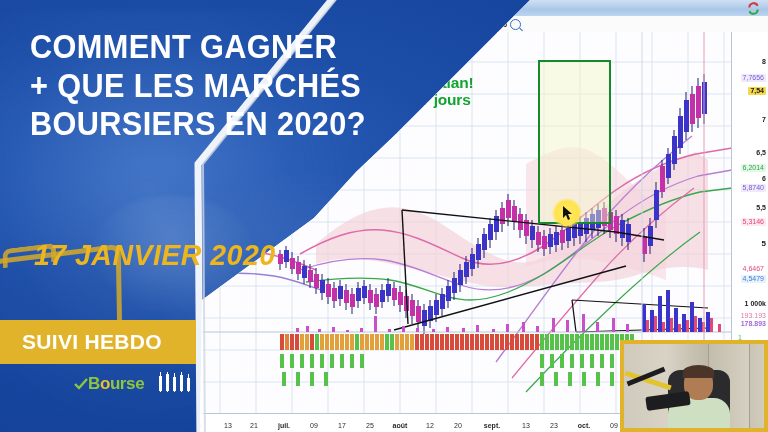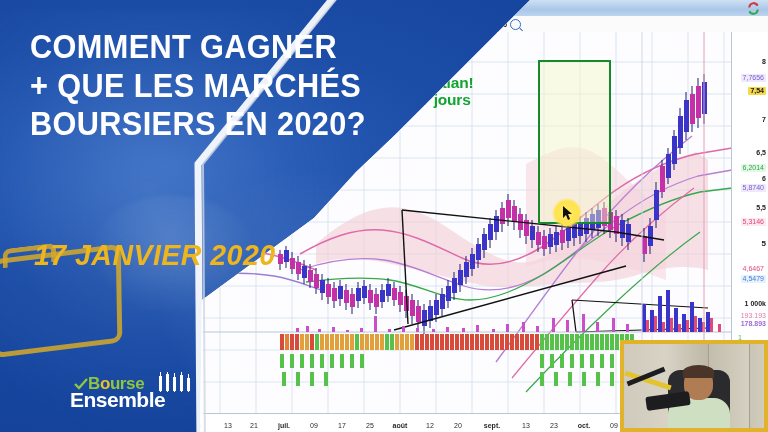--- a/index.html
+++ b/index.html
@@ -570,20 +570,23 @@
   </svg>
 
   <div class="headline">
     <div>COMMENT GAGNER</div>
     <div>+ QUE LES MARCHÉS</div>
     <div>BOURSIERS EN 2020?</div>
   </div>
 
   <div class="datetext">17 JANVIER 2020</div>
 
+  <div class="badge">
+    <span>SUIVI HEBDO</span>
+  </div>
 
   <div class="logo">
     <span class="check">
       <svg width="14" height="12" viewBox="0 0 14 12">
           <path d="M1 6 L5 10 L13 1" fill="none" stroke="#8dc63f" stroke-width="2.4"></path>
         </svg>
     </span>
     <span class="bars">
       <svg width="34" height="20" viewBox="0 0 34 20">
         <rect x="1" y="4" width="3" height="15" fill="#fff"></rect>
@@ -592,21 +595,20 @@
           <rect x="9" y="0" width="1" height="20" fill="#fff"></rect>
         <rect x="15" y="5" width="3" height="14" fill="#fff"></rect>
           <rect x="16" y="1" width="1" height="19" fill="#fff"></rect>
         <rect x="22" y="3" width="3" height="16" fill="#fff"></rect>
           <rect x="23" y="0" width="1" height="20" fill="#fff"></rect>
         <rect x="29" y="6" width="3" height="13" fill="#fff"></rect>
           <rect x="30" y="2" width="1" height="18" fill="#fff"></rect>
       </svg>
     </span>
     <span class="l1">B<i>o</i>urse</span>
-    <span class="l2">Ensemble</span>
   </div>
 
   <div class="webcam">
     <div class="wc-wall"></div>
     <div class="wc-door"></div>
     <div class="wc-chair"></div>
     <div class="wc-body"></div>
     <div class="wc-head"></div>
     <div class="wc-hair"></div>
     <div class="wc-arm"></div>

